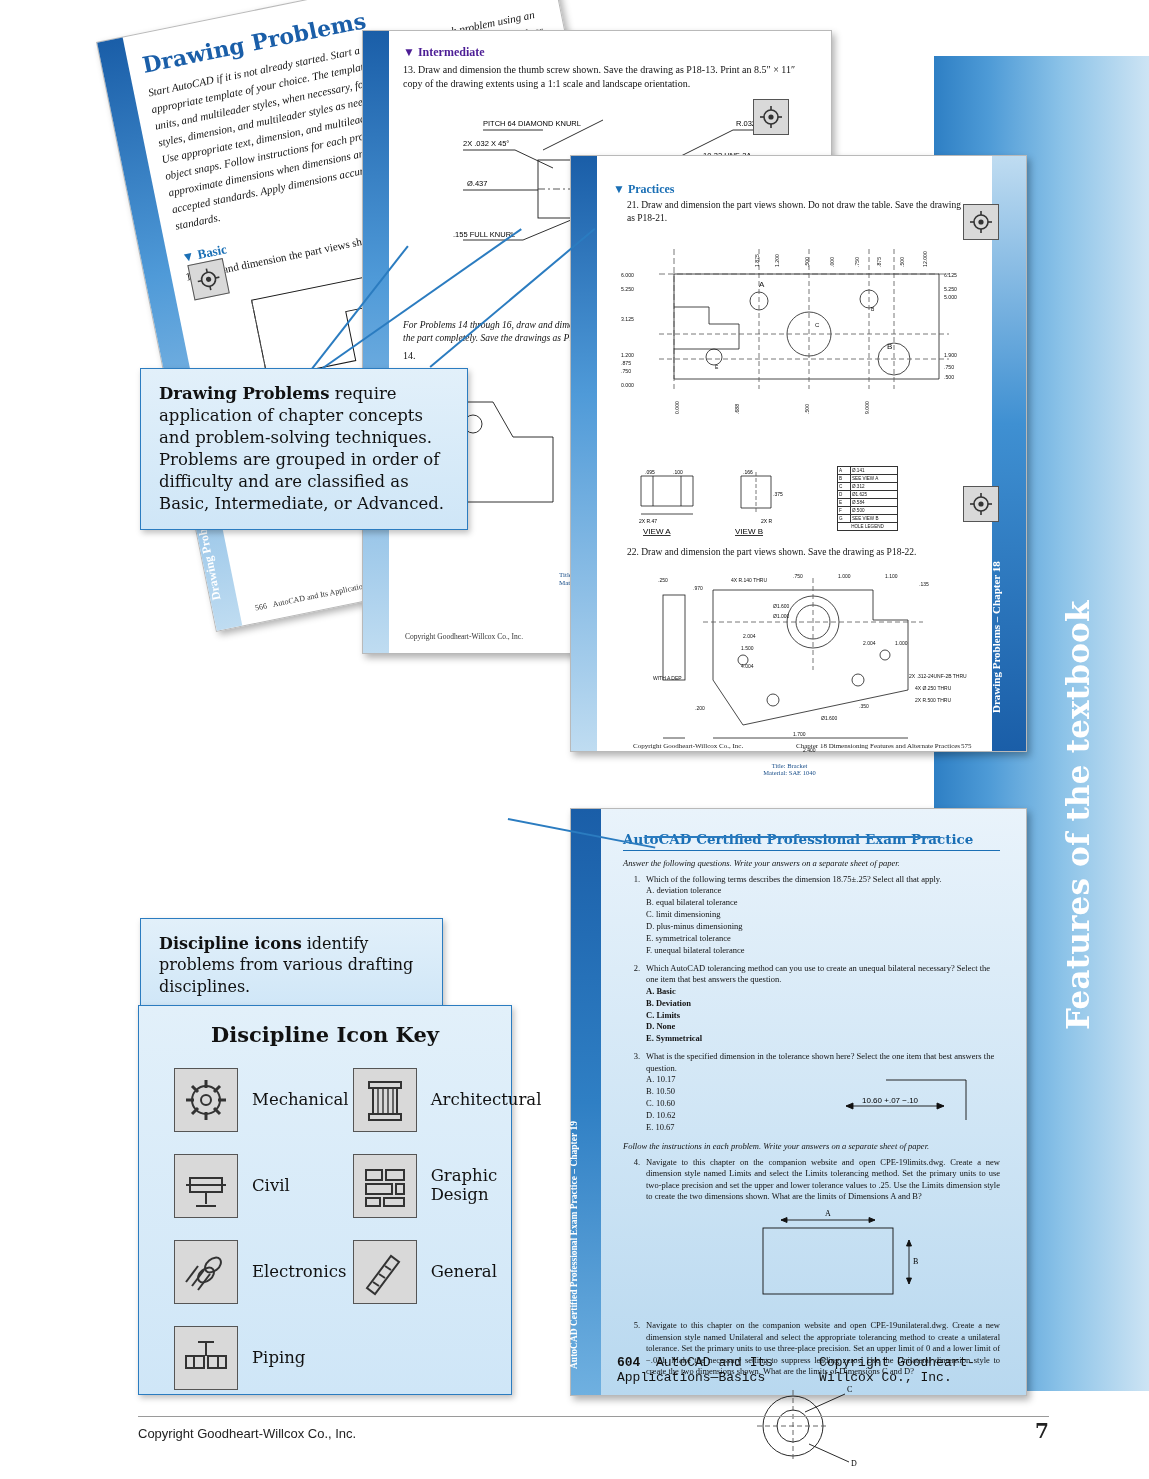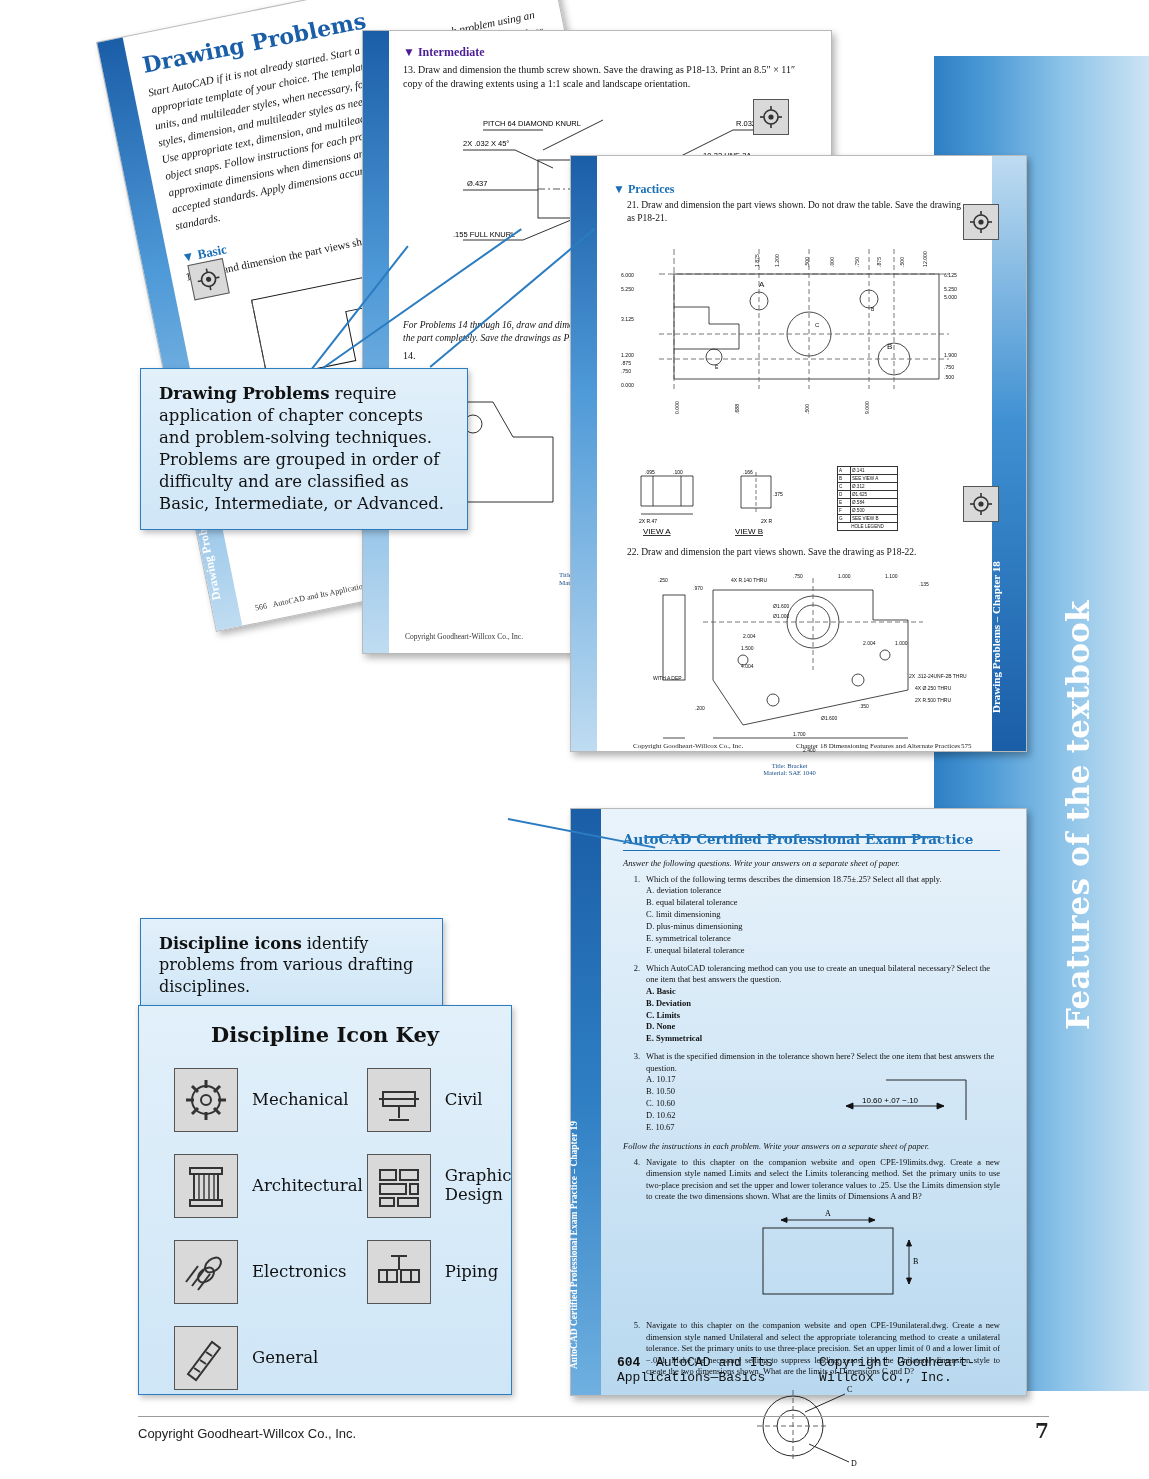--- a/index.html
+++ b/index.html
@@ -580,44 +580,44 @@
                 <line x1="16" y1="32" x2="10" y2="38"></line>
               </g>
             </svg>
         </div>
         <div class="icon-label">Mechanical</div>
       </div>
 
       <div class="icon-cell">
         <div class="icon-box">
           <svg width="48" height="48" viewBox="0 0 48 48">
-              <rect x="8" y="16" width="32" height="14" fill="none" stroke="#333" stroke-width="2"></rect>
-              <line x1="4" y1="23" x2="44" y2="23" stroke="#333" stroke-width="2"></line>
-              <line x1="24" y1="30" x2="24" y2="42" stroke="#333" stroke-width="2"></line>
-              <line x1="14" y1="44" x2="34" y2="44" stroke="#333" stroke-width="2"></line>
-            </svg>
-        </div>
-        <div class="icon-label">Civil</div>
-      </div>
-
-      <div class="icon-cell">
-        <div class="icon-box">
-          <svg width="48" height="48" viewBox="0 0 48 48">
               <rect x="8" y="6" width="32" height="6" fill="none" stroke="#333" stroke-width="2"></rect>
               <rect x="12" y="12" width="24" height="26" fill="none" stroke="#333" stroke-width="2"></rect>
               <g stroke="#333" stroke-width="1.4">
                 <line x1="17" y1="12" x2="17" y2="38"></line>
                 <line x1="22" y1="12" x2="22" y2="38"></line>
                 <line x1="27" y1="12" x2="27" y2="38"></line>
                 <line x1="32" y1="12" x2="32" y2="38"></line>
               </g>
               <rect x="8" y="38" width="32" height="6" fill="none" stroke="#333" stroke-width="2"></rect>
             </svg>
         </div>
         <div class="icon-label">Architectural</div>
+      </div>
+
+      <div class="icon-cell">
+        <div class="icon-box">
+          <svg width="48" height="48" viewBox="0 0 48 48">
+              <rect x="8" y="16" width="32" height="14" fill="none" stroke="#333" stroke-width="2"></rect>
+              <line x1="4" y1="23" x2="44" y2="23" stroke="#333" stroke-width="2"></line>
+              <line x1="24" y1="30" x2="24" y2="42" stroke="#333" stroke-width="2"></line>
+              <line x1="14" y1="44" x2="34" y2="44" stroke="#333" stroke-width="2"></line>
+            </svg>
+        </div>
+        <div class="icon-label">Civil</div>
       </div>
 
       <div class="icon-cell">
         <div class="icon-box">
           <svg width="48" height="48" viewBox="0 0 48 48">
               <g fill="none" stroke="#333" stroke-width="2">
                 <rect x="5" y="8" width="16" height="10"></rect>
                 <rect x="25" y="8" width="18" height="10"></rect>
                 <rect x="5" y="22" width="26" height="10"></rect>
                 <rect x="35" y="22" width="8" height="10"></rect>
@@ -641,46 +641,46 @@
               </g>
             </svg>
         </div>
         <div class="icon-label">Electronics</div>
       </div>
 
       <div class="icon-cell">
         <div class="icon-box">
           <svg width="48" height="48" viewBox="0 0 48 48">
               <g stroke="#333" stroke-width="2" fill="none">
+                <path d="M6 40 L30 8 L38 14 L14 46 Z"></path>
+                <line x1="12" y1="34" x2="18" y2="38"></line>
+                <line x1="18" y1="26" x2="24" y2="30"></line>
+                <line x1="24" y1="18" x2="30" y2="22"></line>
+              </g>
+            </svg>
+        </div>
+        <div class="icon-label">General</div>
+      </div>
+
+      <div class="icon-cell">
+        <div class="icon-box">
+          <svg width="48" height="48" viewBox="0 0 48 48">
+              <g stroke="#333" stroke-width="2" fill="none">
                 <rect x="4" y="22" width="8" height="12"></rect>
                 <rect x="36" y="22" width="8" height="12"></rect>
                 <path d="M12 22 h10 v12 h-10 z"></path>
                 <path d="M26 22 h10 v12 h-10 z"></path>
                 <line x1="24" y1="8" x2="24" y2="22"></line>
                 <line x1="16" y1="8" x2="32" y2="8"></line>
               </g>
             </svg>
         </div>
         <div class="icon-label">Piping</div>
       </div>
 
-      <div class="icon-cell">
-        <div class="icon-box">
-          <svg width="48" height="48" viewBox="0 0 48 48">
-              <g stroke="#333" stroke-width="2" fill="none">
-                <path d="M6 40 L30 8 L38 14 L14 46 Z"></path>
-                <line x1="12" y1="34" x2="18" y2="38"></line>
-                <line x1="18" y1="26" x2="24" y2="30"></line>
-                <line x1="24" y1="18" x2="30" y2="22"></line>
-              </g>
-            </svg>
-        </div>
-        <div class="icon-label">General</div>
-      </div>
-
     </div>
   </div>
 
   <div class="footer-rule"></div>
   <div class="footer-left">Copyright Goodheart-Willcox Co., Inc.</div>
   <div class="footer-right">7</div>
 
 </div>
 
 </body></html>

